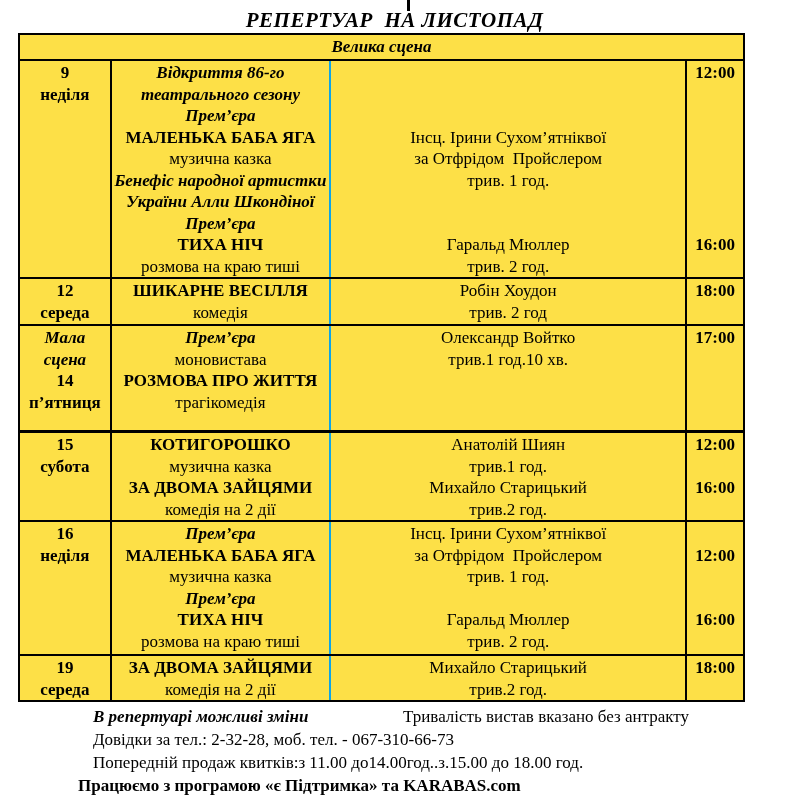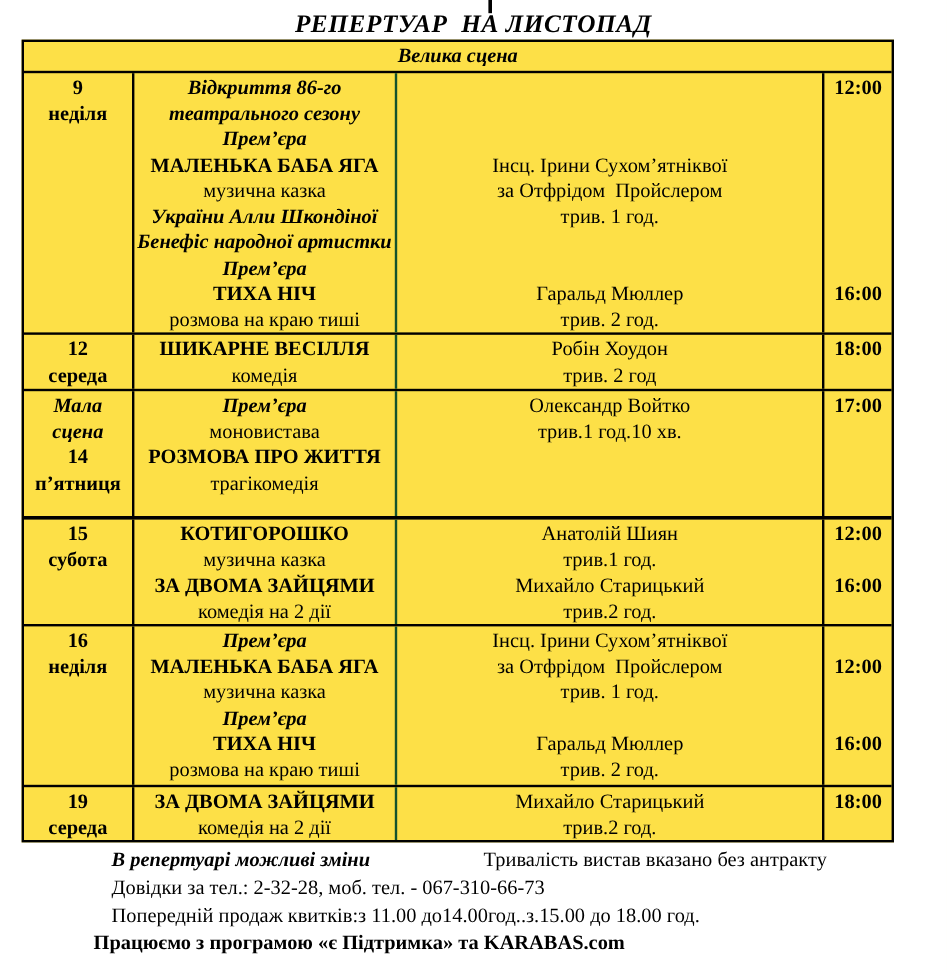--- a/index.html
+++ b/index.html
@@ -14,21 +14,21 @@
   .row{display:flex;align-items:stretch;}
   .row + .row{border-top:2px solid #000;}
   .tbody .row:nth-child(1){min-height:215px;}
   .tbody .row:nth-child(2){min-height:45px;}
   .tbody .row:nth-child(3){min-height:104px;}
   .tbody .row:nth-child(4){min-height:85px;border-top-width:3px;}
   .tbody .row:nth-child(5){min-height:132px;}
   .tbody .row:nth-child(6){min-height:44px;}
   .cell{box-sizing:border-box;padding-top:1px;text-align:center;font-size:17px;}
   .cell.day{width:92px;border-right:2px solid #000;}
-  .cell.show{width:220px;border-right:2px solid #14532d;}
+  .cell.show{width:220px;border-right:2px solid #0ea5e9;}
   .cell.author{width:357px;border-right:2px solid #000;}
   .cell.time{width:56px;}
   .line{display:block;min-height:21.5px;line-height:21.5px;white-space:pre-wrap;}
   .r{font-weight:normal;font-style:normal;}
   .b{font-weight:bold;}
   .bi{font-weight:bold;font-style:italic;}
   .footer{position:absolute;left:0;top:705px;width:789px;font-size:17px;}
   .f-line{padding-left:93px;min-height:23px;line-height:23px;white-space:pre-wrap;}
   .f-notes{display:flex;}
   .note-left{font-weight:bold;font-style:italic;width:310px;}
@@ -49,22 +49,22 @@
           <div class="cell day">
             <div class="line b">9</div>
             <div class="line b">неділя</div>
           </div>
           <div class="cell show">
             <div class="line bi">Відкриття 86-го</div>
             <div class="line bi">театрального сезону</div>
             <div class="line bi">Прем’єра</div>
             <div class="line b">МАЛЕНЬКА БАБА ЯГА</div>
             <div class="line r">музична казка</div>
+            <div class="line bi">Бенефіс народної артистки</div>
             <div class="line bi">України Алли Шкондіної</div>
-            <div class="line bi">Бенефіс народної артистки</div>
             <div class="line bi">Прем’єра</div>
             <div class="line b">ТИХА НІЧ</div>
             <div class="line r">розмова на краю тиші</div>
           </div>
           <div class="cell author">
             <div class="line r"></div>
             <div class="line r"></div>
             <div class="line r"></div>
             <div class="line r">Інсц. Ірини Сухом’ятніквої</div>
             <div class="line r">за Отфрідом  Пройслером</div>

